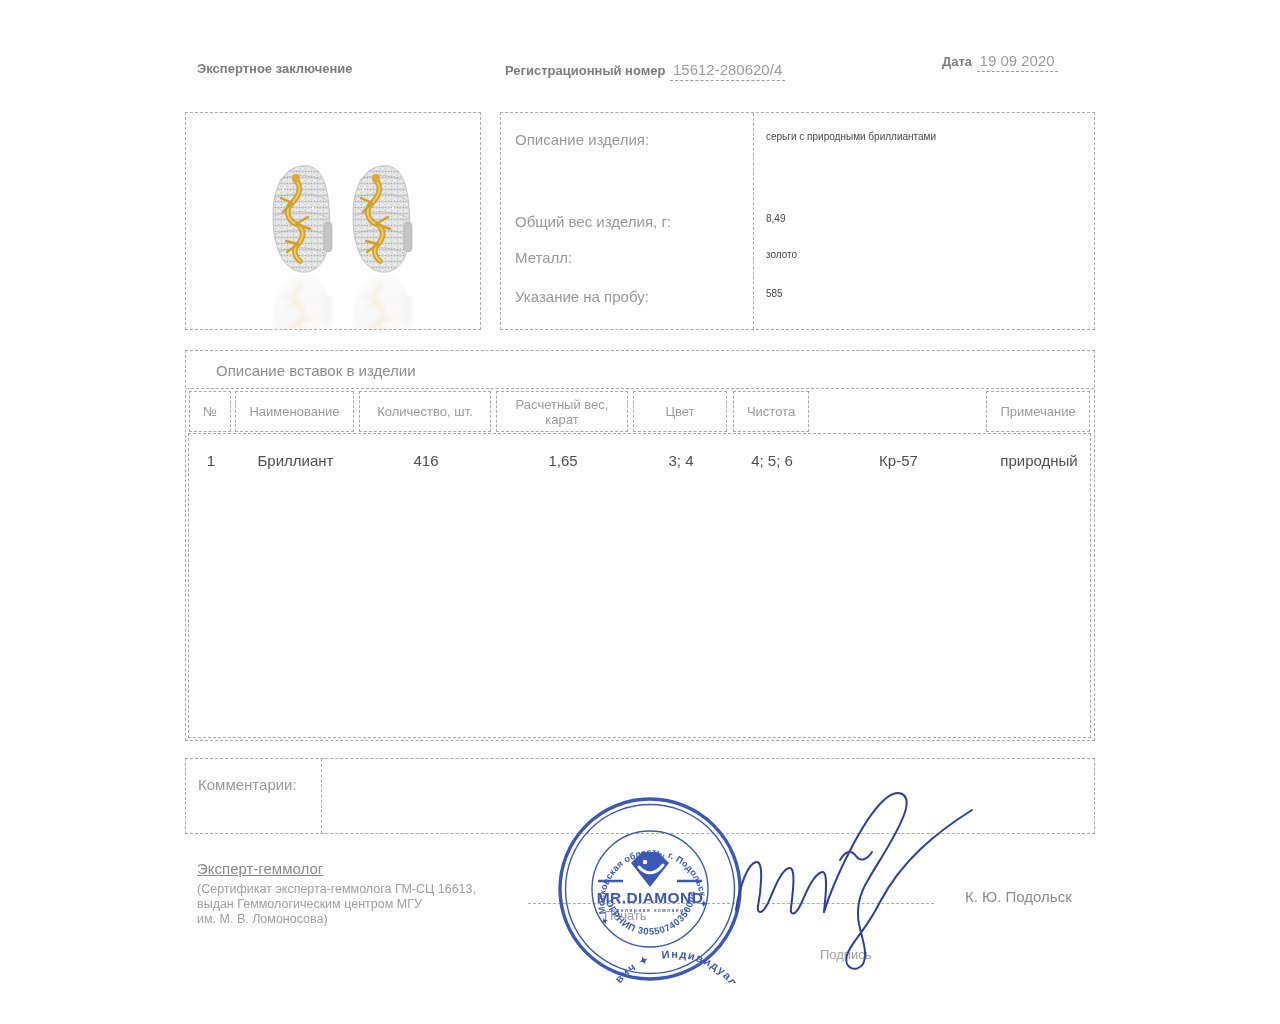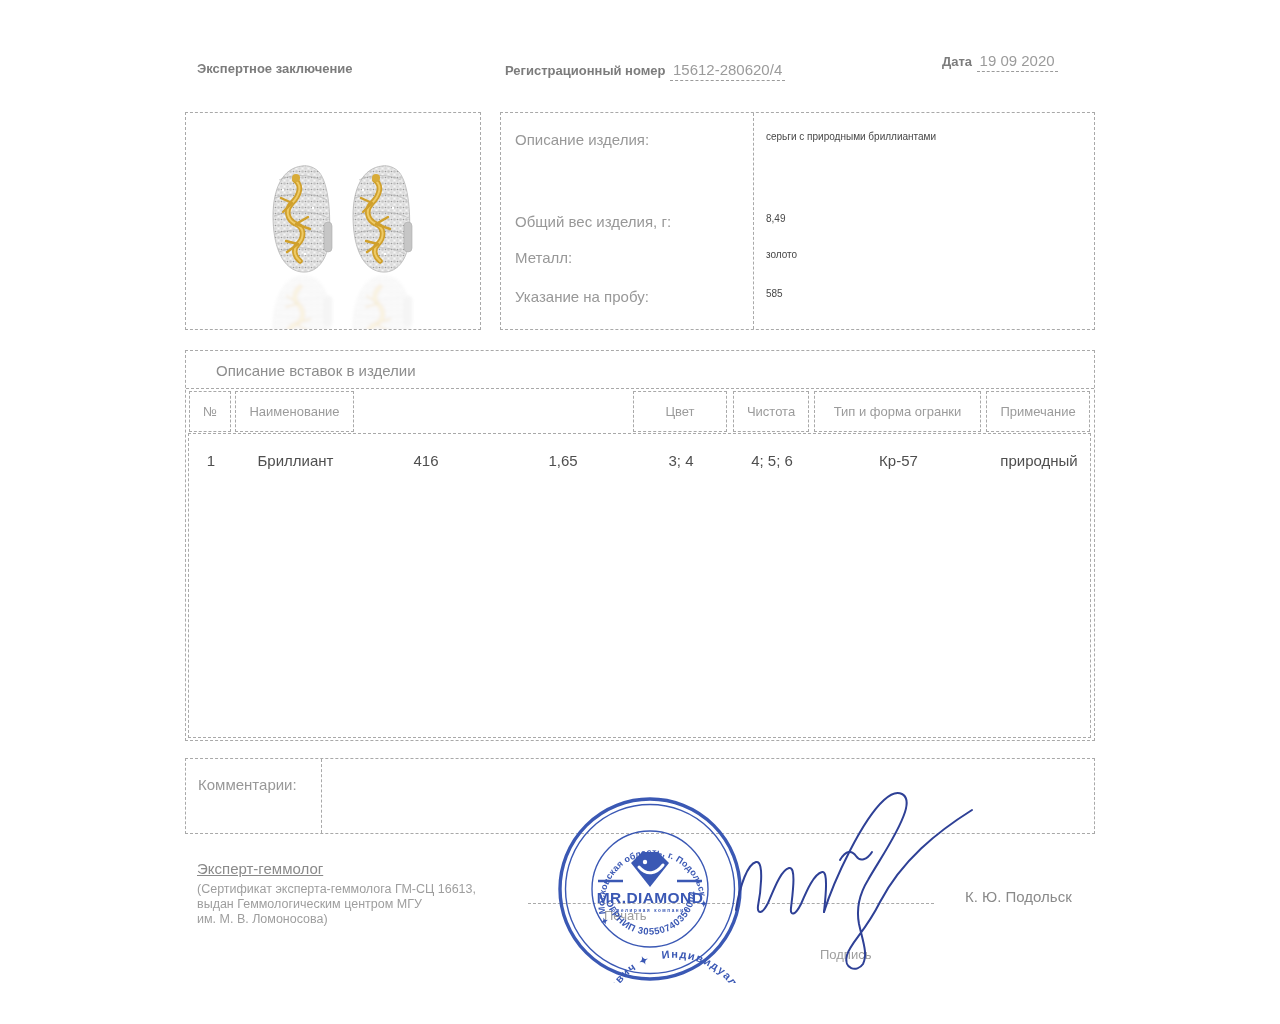--- a/index.html
+++ b/index.html
@@ -84,23 +84,24 @@
   <div class="abs lbl" style="left:14px;top:175px;">Указание на пробу:</div>
   <div class="abs val" style="left:265px;top:175px;">585</div>
 </div>
 
 <div class="abs dashbox" style="left:185px;top:350px;width:908px;height:389px;">
   <div class="abs tbl-title" style="left:30px;top:11px;text-align:right;">Описание вставок в изделии</div>
   <div class="dashline abs" style="left:0;top:37px;width:908px;"></div>
 
   <div class="th-cell abs" style="left:3px;top:40px;width:42px;height:41px;">№</div>
   <div class="th-cell abs" style="left:49px;top:40px;width:119px;height:41px;">Наименование</div>
+  <div class="th-cell abs" style="left:173px;top:40px;width:132px;height:41px;">Количество, шт.</div>
+  <div class="th-cell abs" style="left:310px;top:40px;width:132px;height:41px;">Расчетный вес, карат</div>
   <div class="th-cell abs" style="left:447px;top:40px;width:94px;height:41px;text-align:right;">Цвет</div>
   <div class="th-cell abs" style="left:547px;top:40px;width:76px;height:41px;">Чистота</div>
-  <div class="th-cell abs" style="left:628px;top:40px;width:167px;height:41px;">Тип и форма огранки</div>
   <div class="th-cell abs" style="left:800px;top:40px;width:104px;height:41px;">Примечание</div>
 
   <div class="abs dashbox" style="left:2px;top:82px;width:901px;height:303px;">
     <div>
       <div class="td-cell" style="left:1px;top:18px;width:42px;">1</div>
       <div class="td-cell" style="left:47px;top:18px;width:119px;">Бриллиант</div>
       <div class="td-cell" style="left:171px;top:18px;width:132px;">416</div>
       <div class="td-cell" style="left:308px;top:18px;width:132px;">1,65</div>
       <div class="td-cell" style="left:445px;top:18px;width:94px;">3; 4</div>
       <div class="td-cell" style="left:545px;top:18px;width:76px;">4; 5; 6</div>

